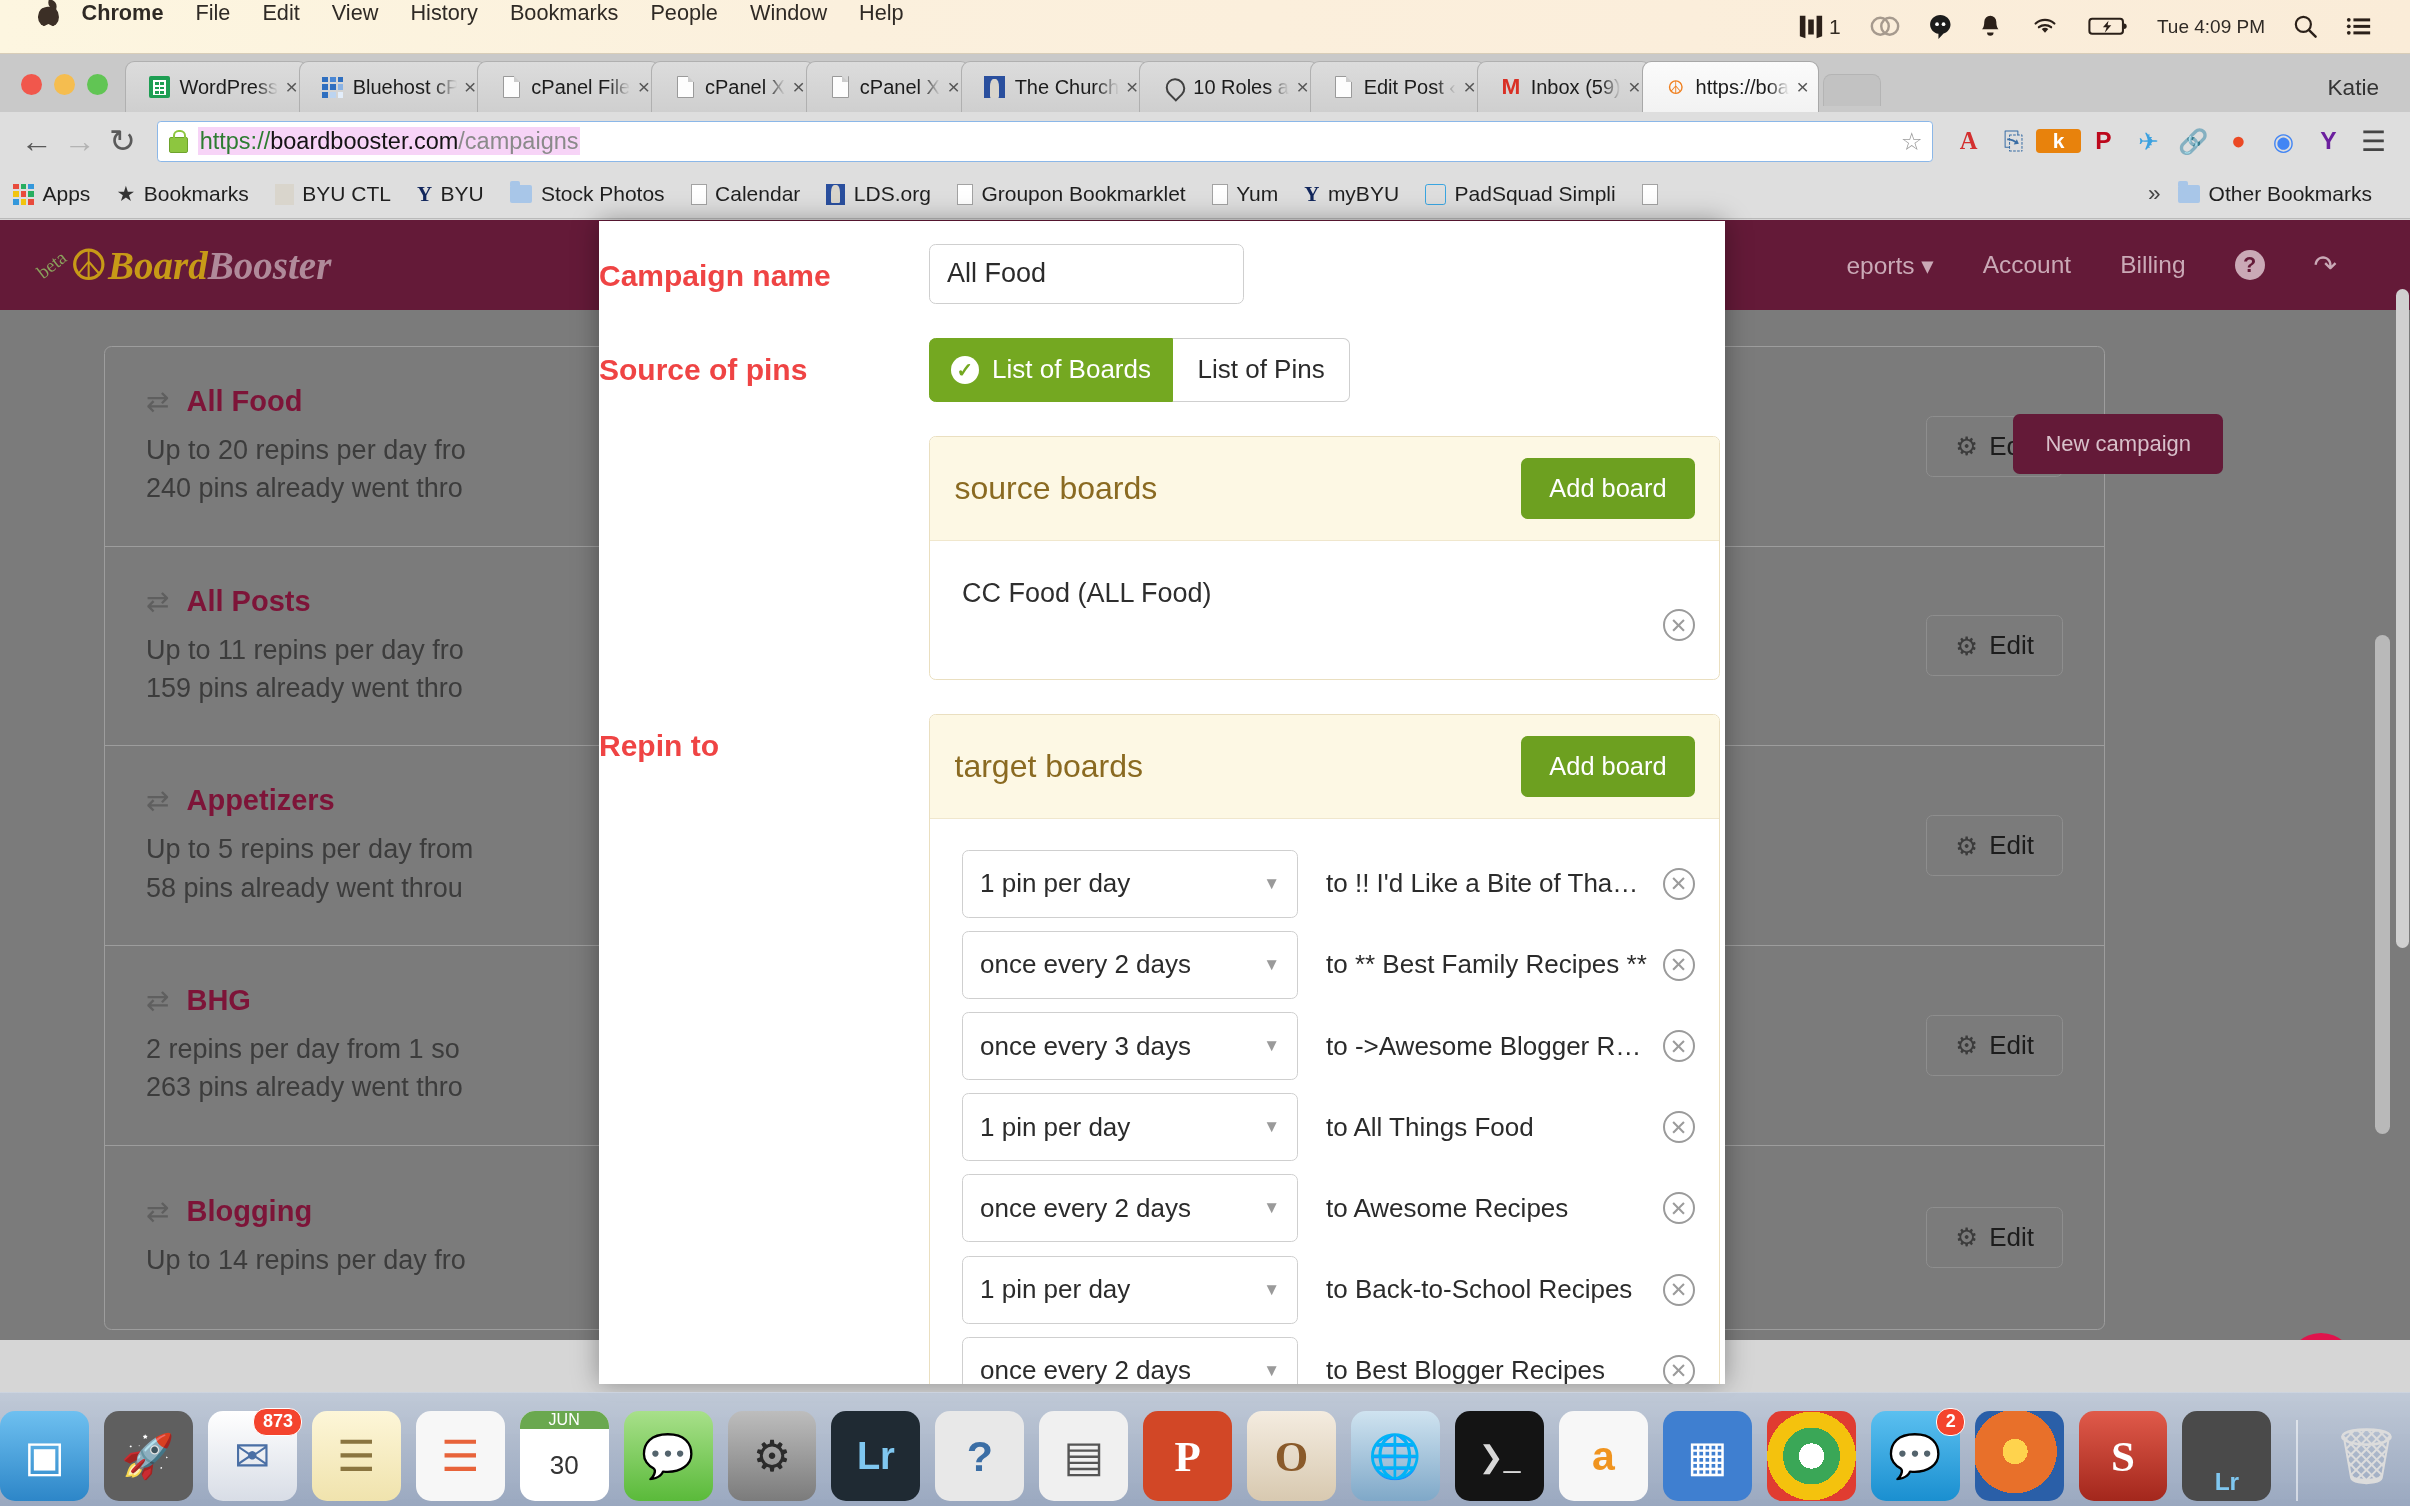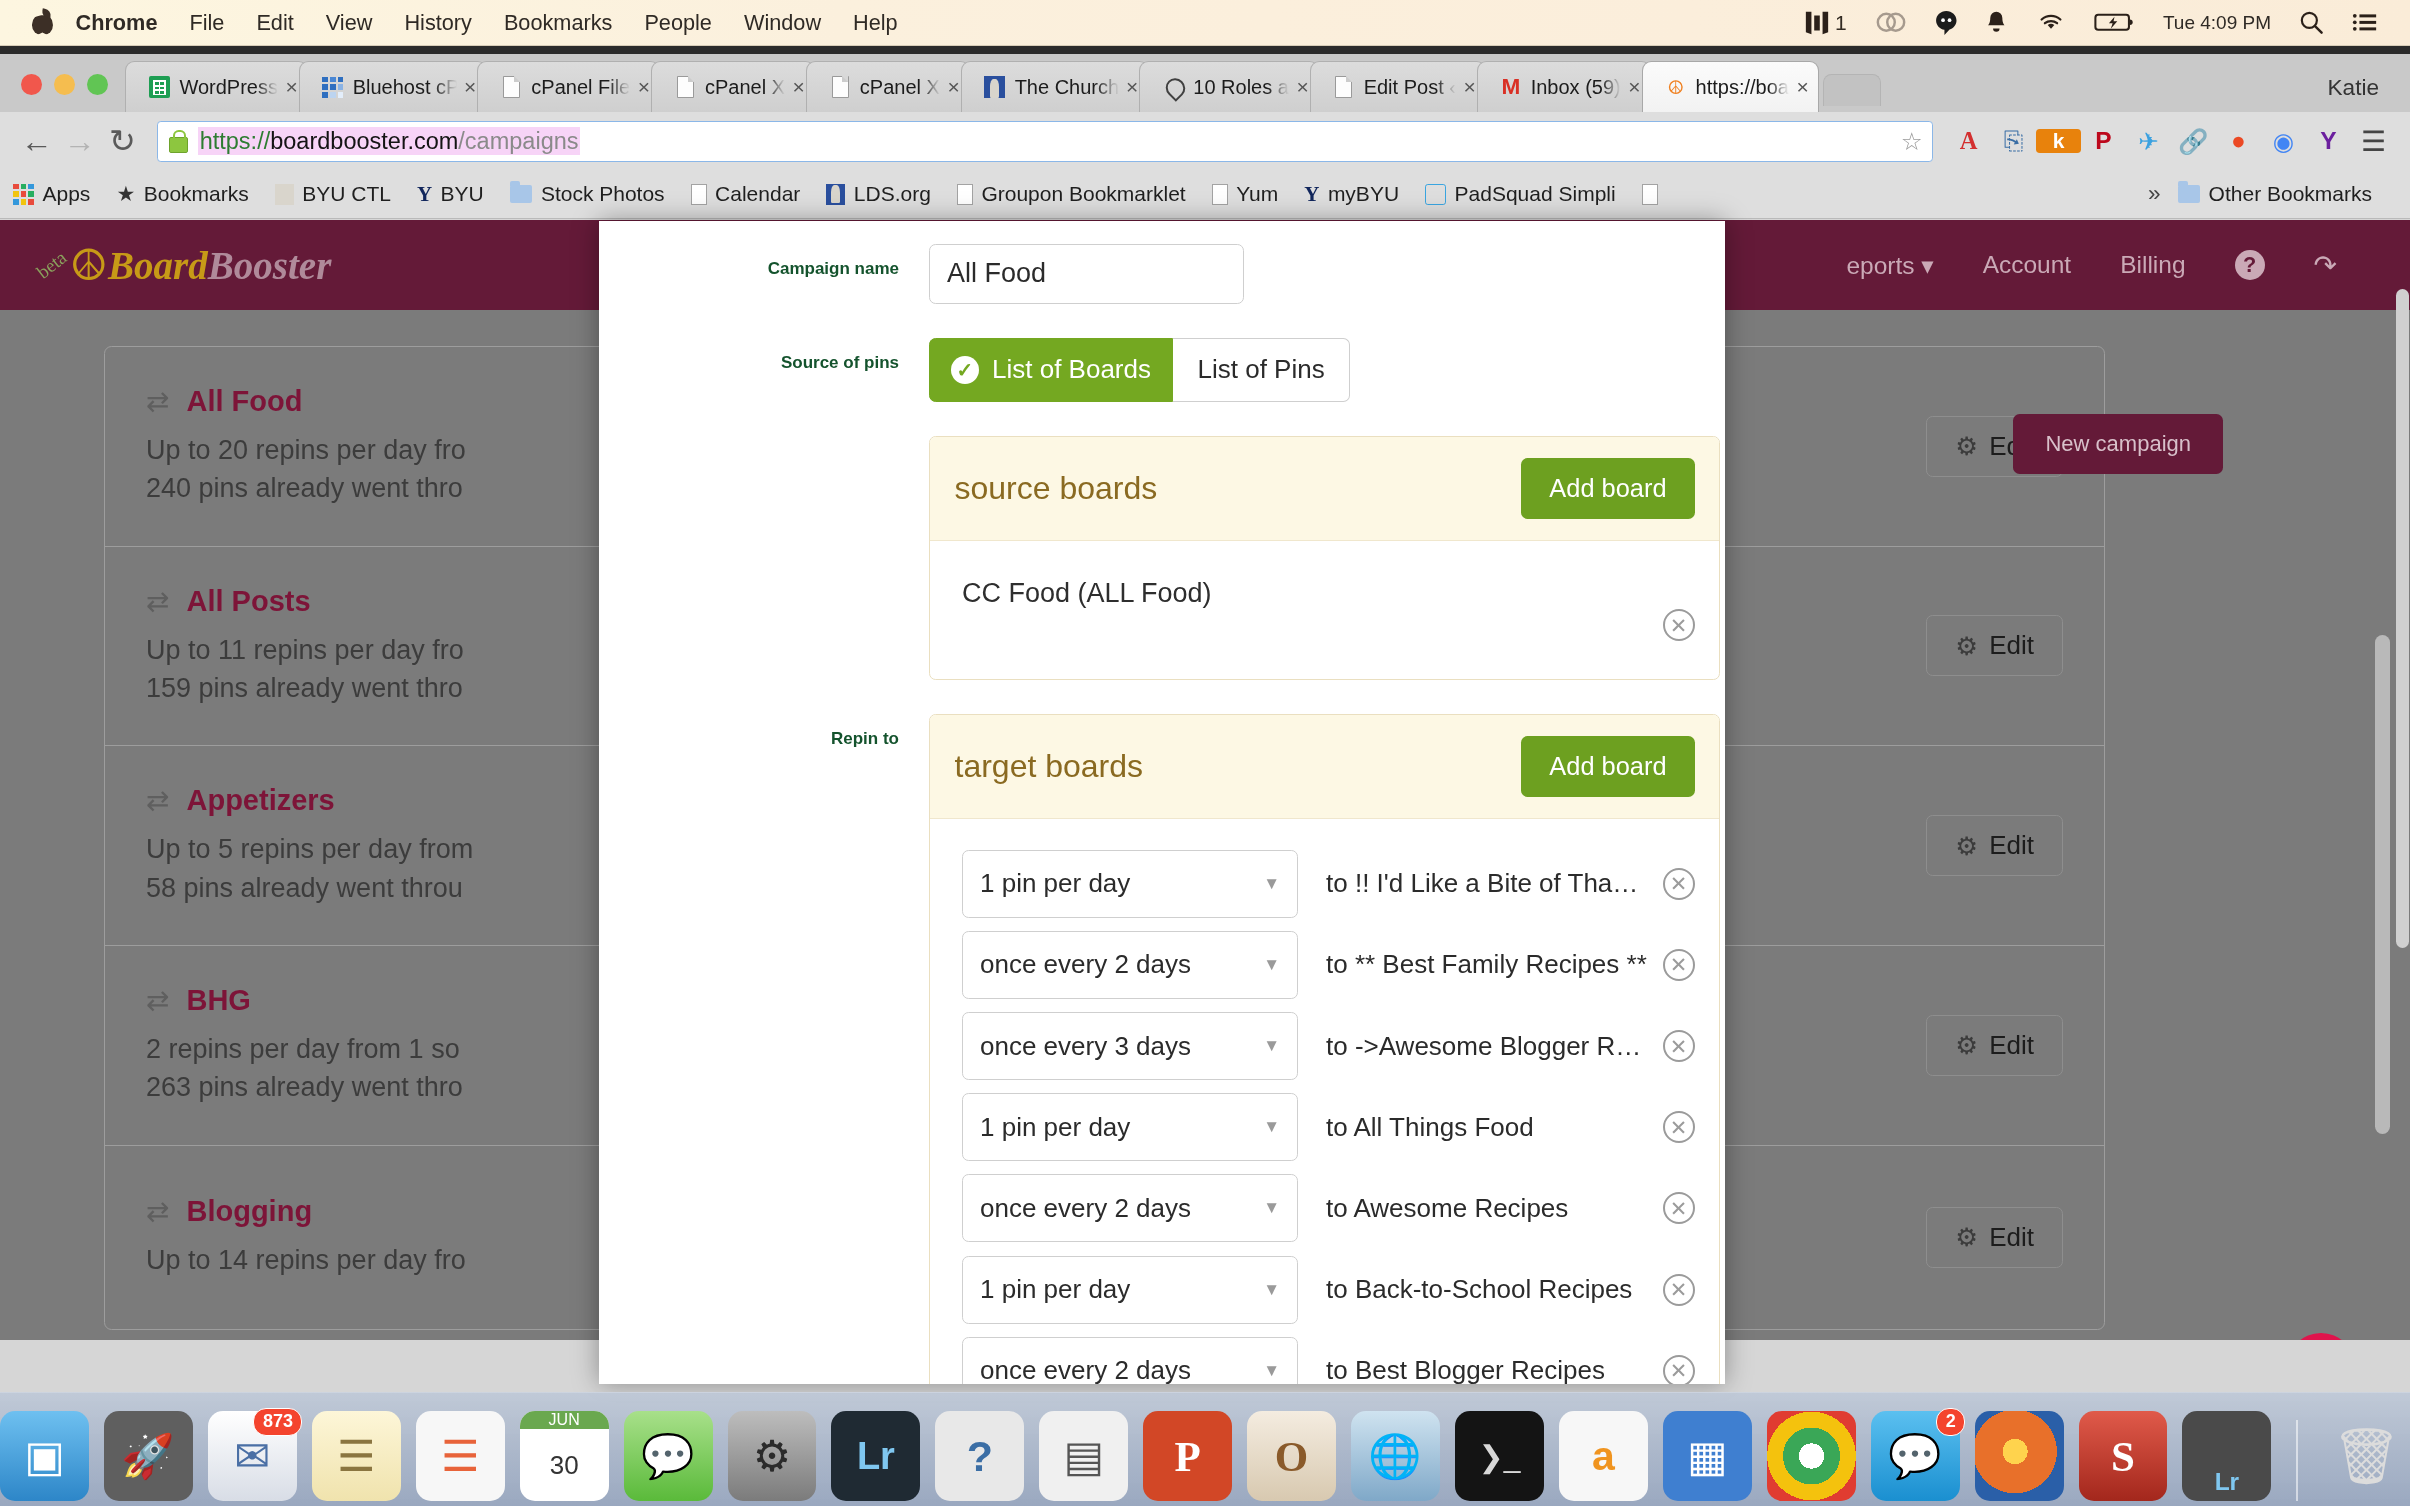--- a/index.html
+++ b/index.html
@@ -5,23 +5,23 @@
   * { box-sizing: border-box; margin: 0; padding: 0; }
   html, body {
     width: 2411px; height: 1507px; overflow: hidden;
     font-family: "Liberation Sans", sans-serif;
     background: #2b2b2b;
   }
   #screen { position: relative; width: 2411px; height: 1507px; overflow: hidden; }
 
   
   .macbar {
-    position: absolute; left: 0; top: 0; width: 2411px; height: 46px;
+    position: absolute; left: 0; top: 0; width: 2411px; height: 54px;
     background: linear-gradient(to right,#fdf6e0 0%, #fbf0dd 35%, #fbeedb 70%, #faecd8 100%);
-    display: flex; align-items: center; padding: 0 9px;
+    display: flex; padding: 0 15px;
     border-bottom: 0.9px solid #d8cdb8;
   }
   .apple-logo { width: 24.5px; height: 28px; margin: 0 21px 0 21px; position: relative; }
   .apple-logo::before {
     content: ""; position: absolute; left: 1.9px; top: 5.6px; width: 21px; height: 21px;
     background: #3c2f26; border-radius: 55% 55% 50% 50%;
     clip-path: polygon(0% 18%, 44% 6%, 56% 6%, 100% 18%, 100% 80%, 74% 100%, 50% 88%, 26% 100%, 0% 80%);
   }
   .apple-logo::after {
     content: ""; position: absolute; left: 12.2px; top: 0px; width: 8.5px; height: 8.5px;
@@ -171,22 +171,22 @@
   }
 
   
   .modal {
     position: absolute; left: 599px; top: 221px; width: 1126px; height: 1163px;
     background: #fff; box-shadow: 0 0 24.5px rgba(0,0,0,.35); overflow: hidden;
   }
   .modal-inner { padding: 22.6px 0 0 0; }
   .frm-row { display: flex; align-items: flex-start; margin-bottom: 34px; }
   .frm-label {
-    width: 330px; text-align: right; padding-right: 30px; padding-top: 15px;
-    font-size: 17px; font-weight: bold; color: #14532d; white-space: nowrap;
+    width: 330px; text-align: left; padding-right: 30px; padding-top: 15px;
+    font-size: 30px; font-weight: bold; color: #ef4444; white-space: nowrap;
   }
   .frm-field { flex: 1 1 auto; }
   .text-input {
     width: 315px; height: 60px; border: 0.9px solid #cfcfcf; border-radius: 6.6px;
     font-size: 27px; color: #2b2b2b; padding: 0 17px; display: flex; align-items: center;
     background: #fff;
   }
   .btn-group { display: flex; width: 395px; }
   .bg-btn {
     height: 64px; display: flex; align-items: center; justify-content: center; gap: 13px;

